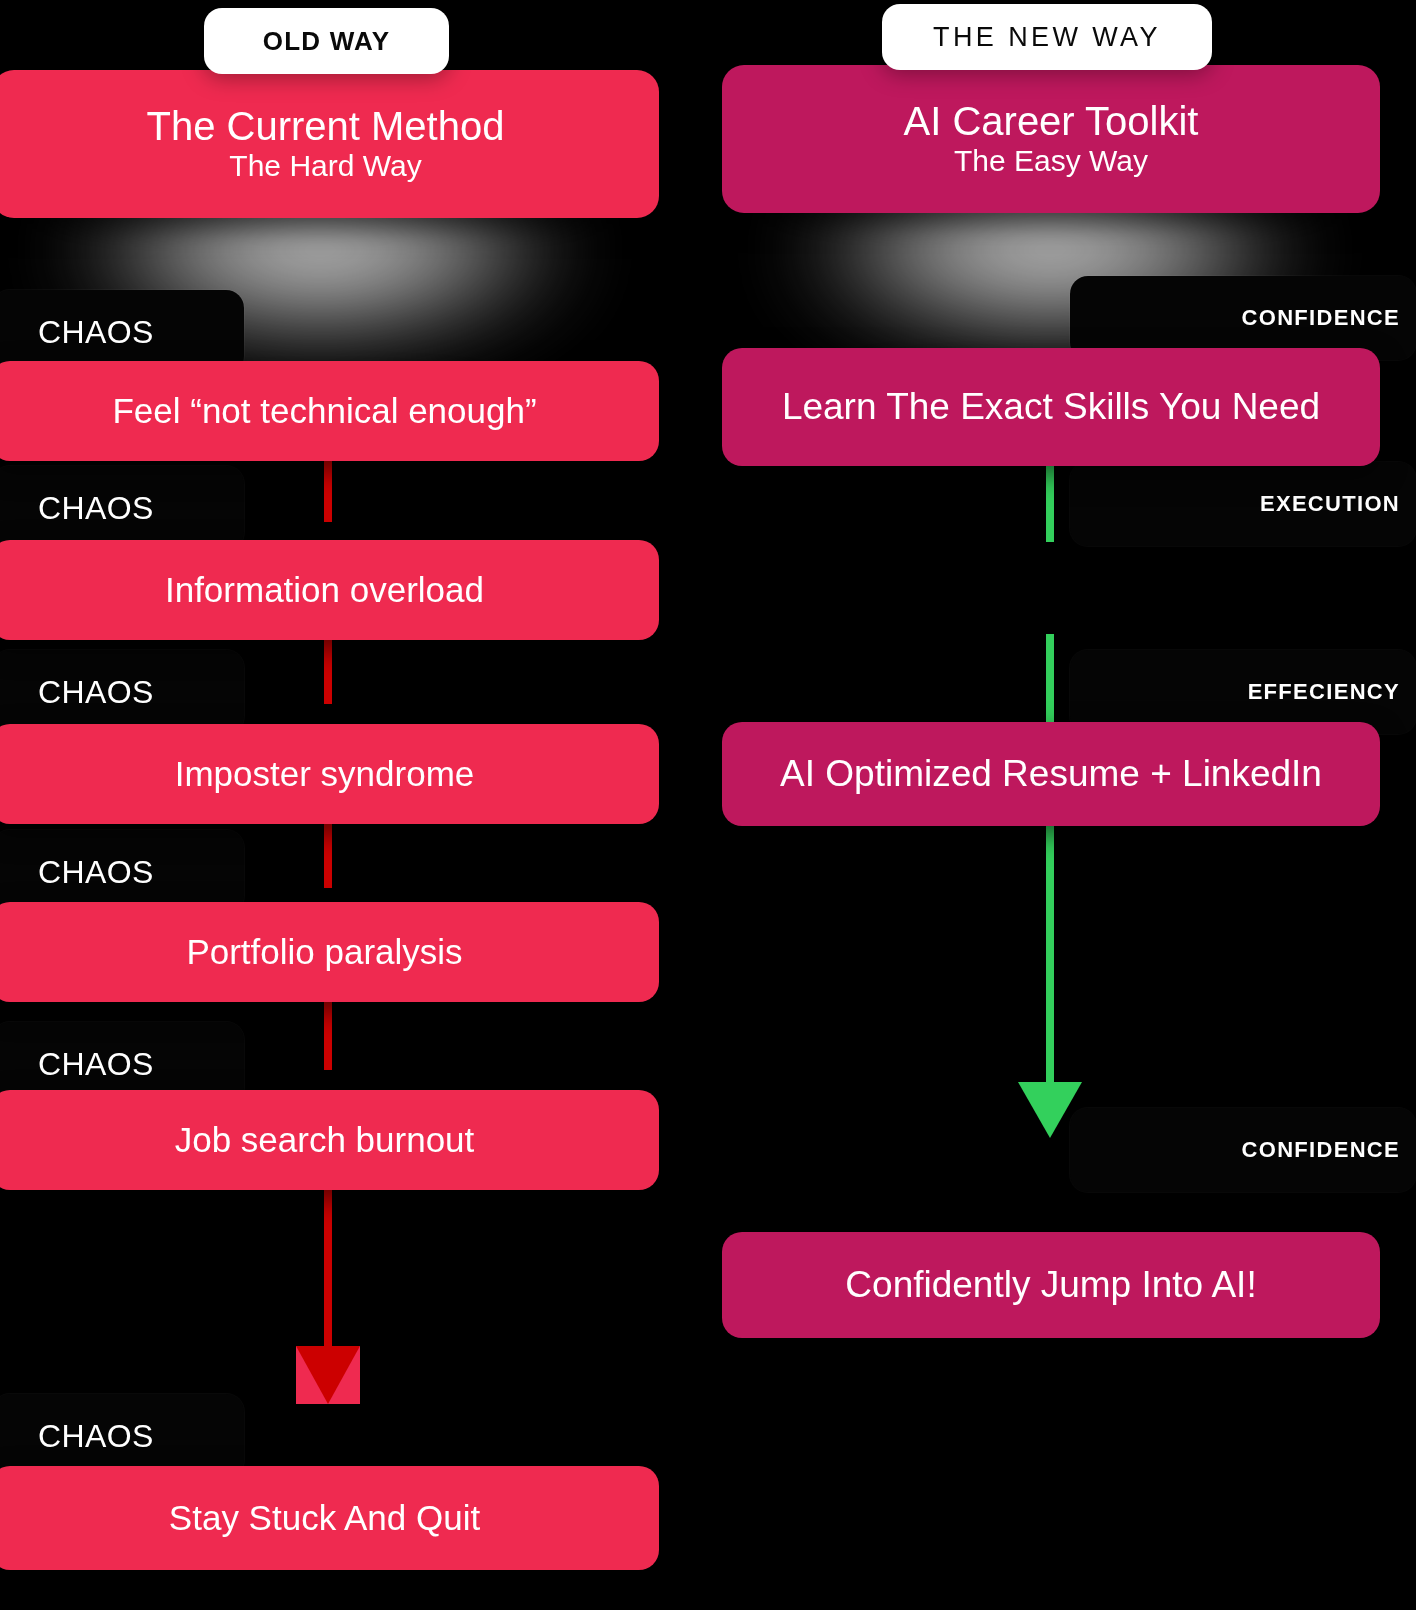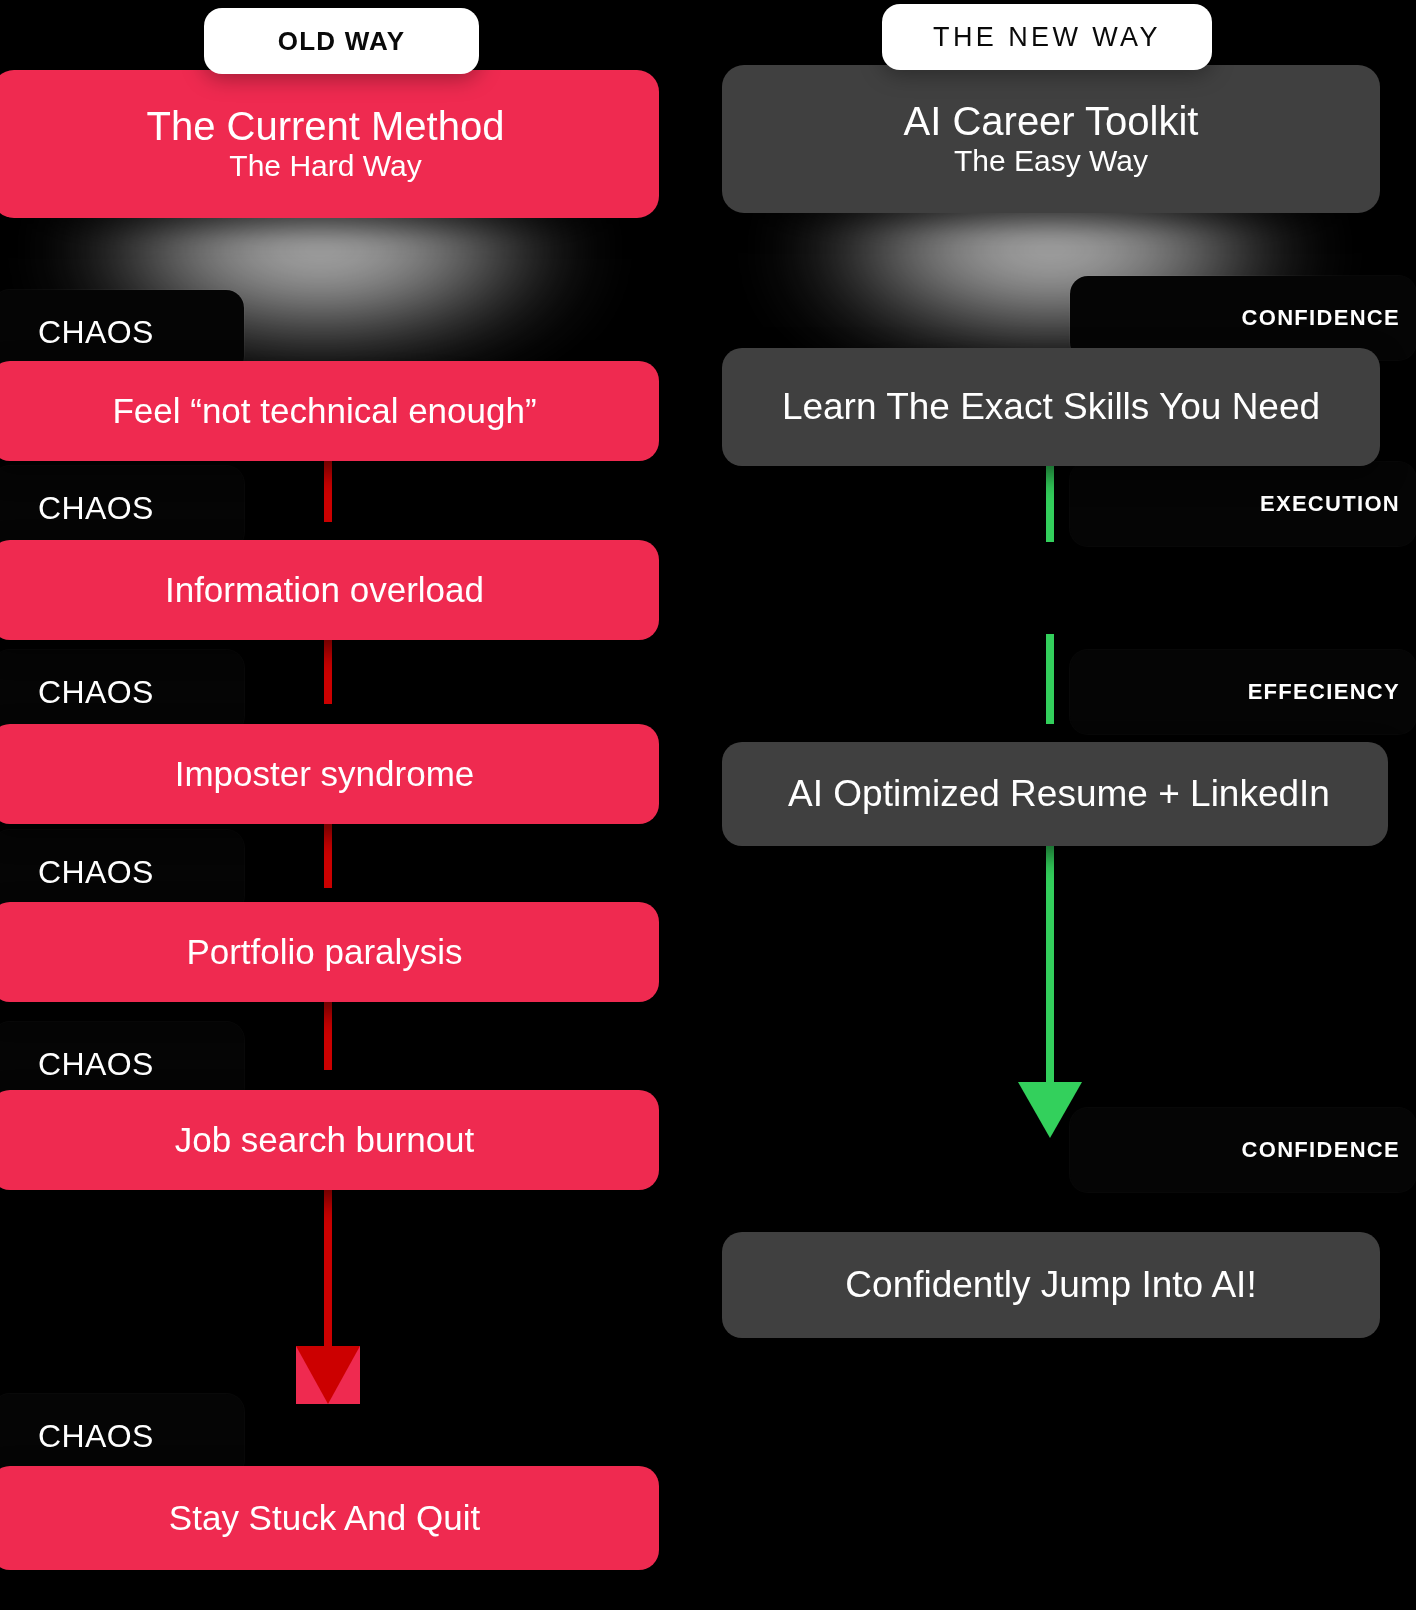--- a/index.html
+++ b/index.html
@@ -11,33 +11,33 @@
   .glow.l{left:60px;top:150px;width:520px;height:200px;
           background:radial-gradient(ellipse at center,#ffffff 0%,#9a9a9a 38%,rgba(70,70,70,.55) 62%,rgba(0,0,0,0) 78%);}
   .glow.r{left:790px;top:150px;width:520px;height:200px;
           background:radial-gradient(ellipse at center,#ffffff 0%,#9a9a9a 38%,rgba(70,70,70,.55) 62%,rgba(0,0,0,0) 78%);}
 
   
   .pill{position:absolute;background:#fff;border-radius:18px;height:66px;
         display:flex;align-items:center;justify-content:center;z-index:9;
         box-shadow:0 4px 22px rgba(0,0,0,.35);}
   .pill span{color:#0a0a0a;font-size:26px;font-weight:700;}
-  .pill.l{left:204px;top:8px;width:275px;}
+  .pill.l{left:204px;top:8px;width:245px;}
   .pill.l span{letter-spacing:1.2px;}
   .pill.r{left:882px;top:4px;width:330px;}
   .pill.r span{letter-spacing:3.4px;font-weight:400;font-size:27px;}
 
   
   .card{position:absolute;display:flex;flex-direction:column;
         align-items:center;justify-content:center;z-index:6;
         box-shadow:0 10px 26px rgba(0,0,0,.55);}
   .card .t1{color:#fff;font-weight:400;line-height:1.12;text-align:center;}
   .card .t2{color:#fff;font-weight:400;line-height:1.2;text-align:center;}
   .red{background:#EF2A50;}
-  .green{background:#404040;}
+  .green{background:#be185d;}
 
   
   .hdr{height:148px;border-radius:22px;}
   .hdr .t1{font-size:40px;}
   .hdr .t2{font-size:30px;margin-top:0;}
   .hdr.l{left:-8px;top:70px;width:667px;}
   .hdr.r{left:722px;top:65px;width:658px;}
 
   
   .step{height:100px;border-radius:20px;}
@@ -152,20 +152,20 @@
   <div class="lbl ben" style="top:650px;">
     <span>EFFECIENCY</span>
     </div>
   <div class="lbl ben" style="top:1108px;">
     <span>CONFIDENCE</span>
     </div>
 
   <div class="card green step r" style="top:348px;height:118px;">
     <div class="t1">Learn The Exact Skills You Need</div>
     </div>
-  <div class="card green step r" style="top:742px;height:104px;padding-left:8px;">
+  <div class="card green step r" style="top:722px;height:104px;">
     <div class="t1">AI Optimized Resume + LinkedIn</div>
     </div>
   <div class="card green step r" style="top:1232px;height:106px;">
     <div class="t1">Confidently Jump Into AI!</div>
     </div>
 
 </div>
 
 </body></html>

